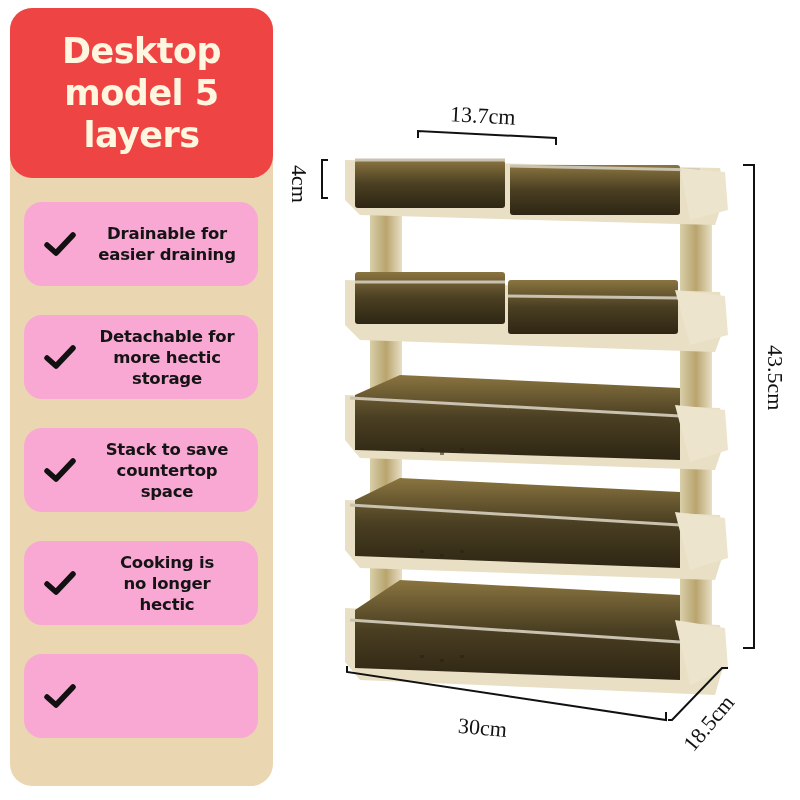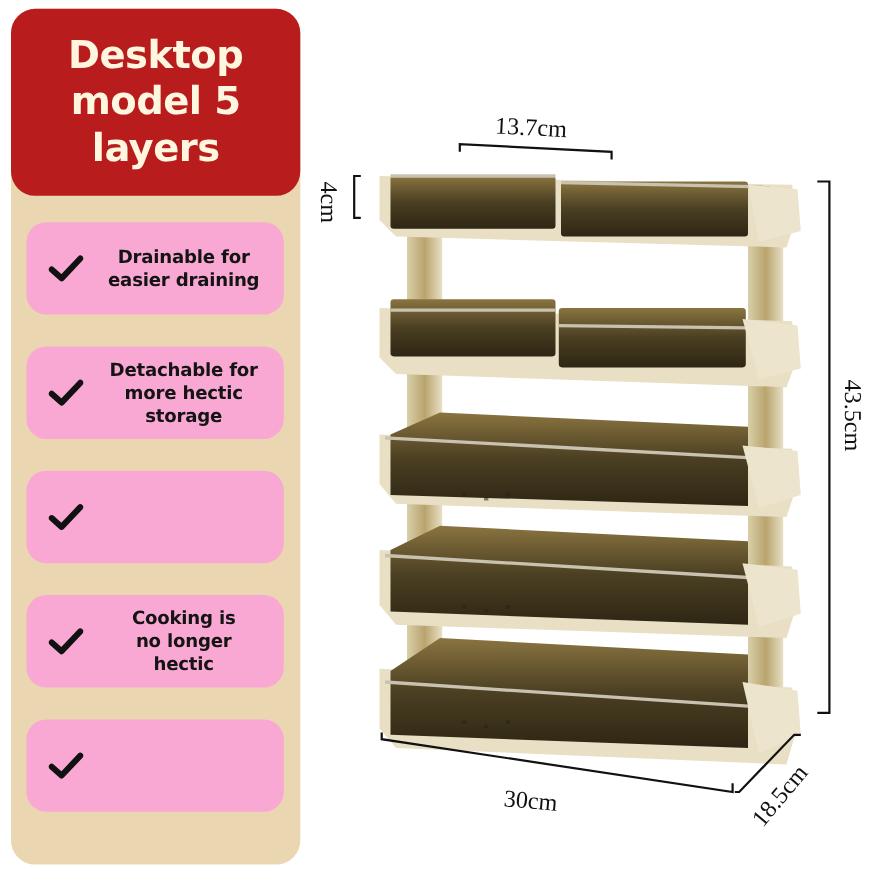--- a/index.html
+++ b/index.html
@@ -2,21 +2,21 @@
 <html><head>
 <meta charset="utf-8">
 <style>
   * { margin:0; padding:0; box-sizing:border-box; }
   html, body { width:800px; height:800px; background:#ffffff; overflow:hidden; }
   body { position:relative; font-family:"DejaVu Sans", sans-serif; }
 
   .panel { position:absolute; left:10px; top:8px; width:263px; height:778px;
            background:#ead7b2; border-radius:22px; }
   .header { position:absolute; left:10px; top:8px; width:263px; height:170px;
-            background:#b91c1c; border-radius:22px; display:flex; align-items:center; justify-content:center; }
+            background:#ef4444; border-radius:22px; display:flex; align-items:center; justify-content:center; }
   .header-title { color:#fff6e0; font-family:"DejaVu Sans", sans-serif; font-weight:bold;
                   font-size:35px; line-height:42px; text-align:center; letter-spacing:-0.5px; white-space:pre-line; }
 
   .card { position:absolute; left:24px; width:234px; height:84px; background:#f9a8d4;
           border-radius:18px; display:flex; align-items:center; }
   .check { position:absolute; left:20px; top:50%; transform:translateY(-50%); width:32px; height:26px; }
   .card-text { position:absolute; left:60px; right:8px; top:50%; transform:translateY(-50%);
                text-align:center; font-weight:bold; font-size:16.5px; line-height:21px; color:#141414;
                letter-spacing:-0.2px; white-space:pre-line; }
   .dim { position:absolute; font-family:"Liberation Serif", serif; font-size:22px; color:#111; white-space:nowrap; }
@@ -43,20 +43,23 @@
       <path d="M3 14 L12 22 L29 4" fill="none" stroke="#111" stroke-width="5.5" stroke-linecap="round" stroke-linejoin="round"></path>
     </svg>
   <div class="card-text">Detachable for
 more hectic
 storage</div>
 </div>
 <div class="card" style="top:428px">
   <svg class="check" viewBox="0 0 32 26">
       <path d="M3 14 L12 22 L29 4" fill="none" stroke="#111" stroke-width="5.5" stroke-linecap="round" stroke-linejoin="round"></path>
     </svg>
+  <div class="card-text">Stack to save
+countertop
+space</div>
 </div>
 <div class="card" style="top:541px">
   <svg class="check" viewBox="0 0 32 26">
       <path d="M3 14 L12 22 L29 4" fill="none" stroke="#111" stroke-width="5.5" stroke-linecap="round" stroke-linejoin="round"></path>
     </svg>
   <div class="card-text">Cooking is
 no longer
 hectic</div>
 </div>
 <div class="card" style="top:654px">

